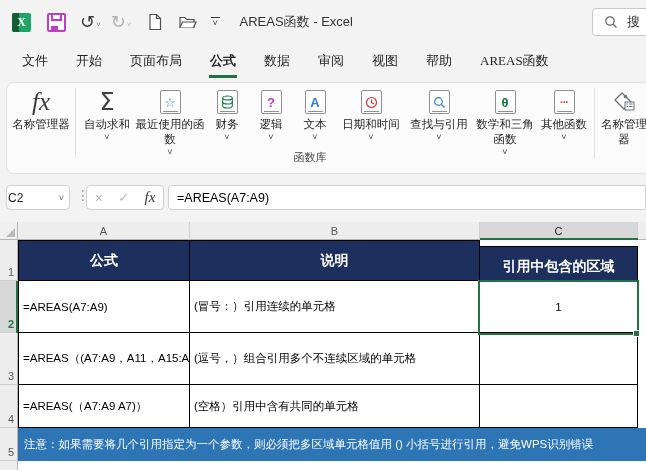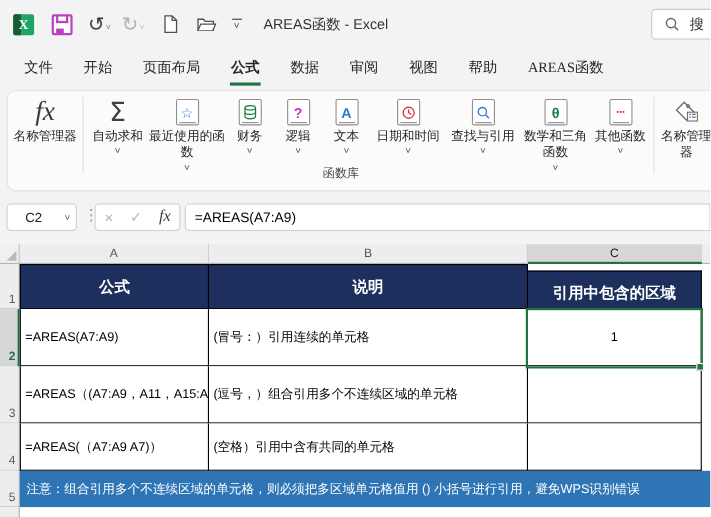--- a/index.html
+++ b/index.html
@@ -55,21 +55,21 @@
   .book::after{content:"";position:absolute;left:2px;right:2px;bottom:1px;border-top:1px solid #8f8f8f;}
   .book .g{font-size:13px;font-weight:bold;line-height:1;}
   .grp-label{position:absolute;left:260px;top:72px;width:100px;text-align:center;
              font-size:11px;color:#444;}
   .tag-ic{position:relative;width:24px;height:24px;}
 
   
   .fbar{position:absolute;left:0;top:178px;width:646px;height:44px;background:#f3f3f3;}
   .namebox{position:absolute;left:6px;top:7px;width:64px;height:25px;background:#fff;
            border:1px solid #cfcfcf;border-radius:4px;box-sizing:border-box;
-           display:flex;align-items:center;padding:0 5px 0 16px;}
+           display:flex;align-items:center;padding:0 5px 0 1px;}
   .namebox .nb-val{flex:1;font-size:12px;color:#222;}
   .namebox .chev{font-size:9px;color:#555;}
   .fdots{position:absolute;left:76px;top:9px;font-size:14px;color:#999;}
   .fbtns{position:absolute;left:86px;top:7px;width:78px;height:25px;background:#fff;
          border:1px solid #cfcfcf;border-radius:4px;box-sizing:border-box;
          display:flex;align-items:center;justify-content:space-around;}
   .fbtns .x{color:#b8b8b8;font-size:14px;}
   .fbtns .ck{color:#b8b8b8;font-size:13px;}
   .fbtns .fx{font-family:"Liberation Serif",serif;font-style:italic;font-size:15px;color:#3b3b3b;}
   .ffield{position:absolute;left:168px;top:7px;width:478px;height:25px;background:#fff;
@@ -337,19 +337,19 @@
     <div class="cell center" style="left:480px;top:59px;width:158px;height:52px;">1</div>
 
     <div class="cell first" style="left:18px;top:111px;width:172px;height:52px;">=AREAS（(A7:A9，A11，A15:A17)）</div>
     <div class="cell" style="left:190px;top:111px;width:290px;height:52px;text-align:center;">(逗号，）组合引用多个不连续区域的单元格</div>
     <div class="cell center" style="left:480px;top:111px;width:158px;height:52px;"></div>
 
     <div class="cell first" style="left:18px;top:163px;width:172px;height:43px;">=AREAS(（A7:A9 A7)）</div>
     <div class="cell" style="left:190px;top:163px;width:290px;height:43px;">(空格）引用中含有共同的单元格</div>
     <div class="cell center" style="left:480px;top:163px;width:158px;height:43px;"></div>
 
-    <div class="notice">注意：组合引用多个不连续区域的单元格，则必须把多区域单元格值用 () 小括号进行引用，避免WPS识别错误</div>
+    <div class="notice">注意：如果需要将几个引用指定为一个参数，则必须把多区域单元格值用 () 小括号进行引用，避免WPS识别错误</div>
 
     <div class="sel-outline"></div>
     <div class="fill-handle"></div>
   </div>
 
 </div>
 
 </body></html>

